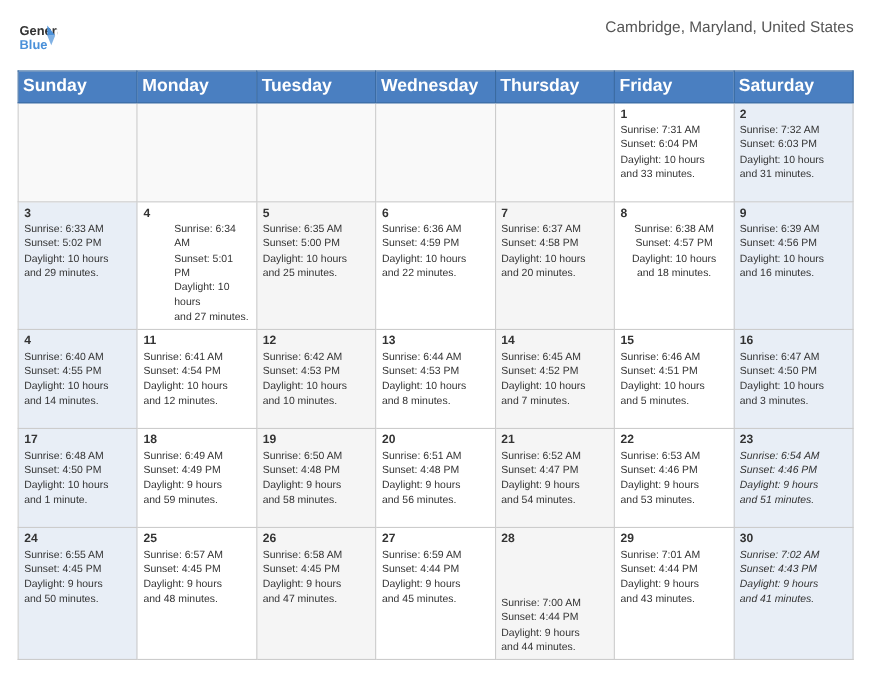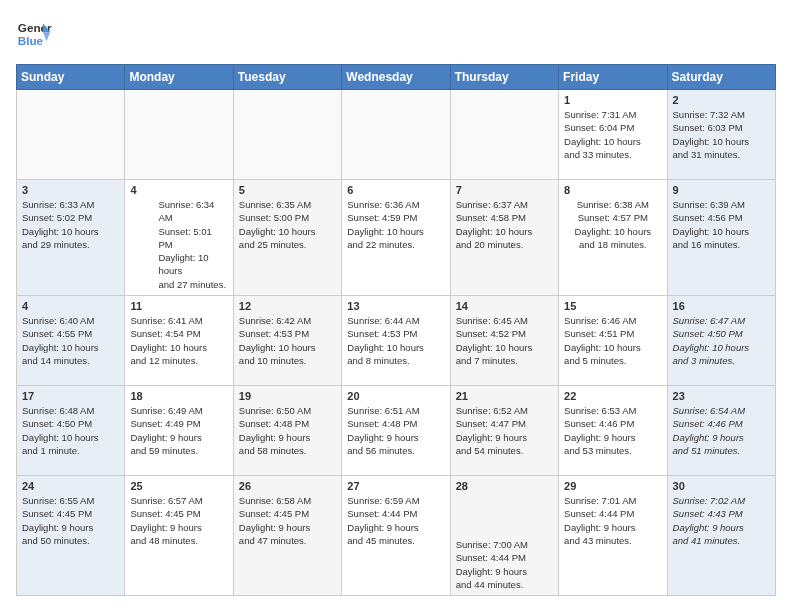--- a/index.html
+++ b/index.html
@@ -36,21 +36,21 @@
       color: #555;
     }
     table {
       width: 100%;
       border-collapse: collapse;
       table-layout: fixed;
     }
     th {
       background: #4a7fc1;
       color: #fff;
-      font-size: 12px;
+      font-size: 16px;
       font-weight: bold;
       padding: 5px 4px;
       text-align: left;
       border: 1px solid #3a6aa0;
     }
     td {
       border: 1px solid #ccc;
       vertical-align: top;
       padding: 4px 5px;
       font-size: 10px;
@@ -84,20 +84,21 @@
 <div class="header">
   <div class="logo">
     <svg class="logo-icon" viewBox="0 0 40 40">
       <text x="2" y="18" font-size="13" font-weight="bold" fill="#333">General</text>
       <text x="2" y="32" font-size="13" font-weight="bold" fill="#4a90d9">Blue</text>
       <polygon points="30,8 38,18 30,18" fill="#4a90d9"></polygon>
       <polygon points="30,18 38,18 34,28" fill="#4a90d9" opacity="0.7"></polygon>
     </svg>
   </div>
   <div class="title-block">
+    <div class="subtitle">Cambridge, Maryland, United States</div>
   </div>
 </div>
 
 <table>
   <thead>
     <tr>
     <th>Sunday</th>
         <th>Monday</th>
         <th>Tuesday</th>
         <th>Wednesday</th>
@@ -217,21 +218,21 @@
         </td>
         <td>
           <span class="day-num">15</span>
           <div class="day-info" style="white-space: pre-line;">Sunrise: 6:46 AM
 Sunset: 4:51 PM
 Daylight: 10 hours
 and 5 minutes.</div>
         </td>
         <td>
           <span class="day-num">16</span>
-          <div class="day-info" style="white-space: pre-line; font-style: italic;">Sunrise: 6:47 AM
+          <div class="day-info" style="white-space: pre-line;">Sunrise: 6:47 AM
 Sunset: 4:50 PM
 Daylight: 10 hours
 and 3 minutes.</div>
         </td>
       </tr>
       <tr>
         <td>
           <span class="day-num">17</span>
           <div class="day-info" style="white-space: pre-line;">Sunrise: 6:48 AM
 Sunset: 4:50 PM

